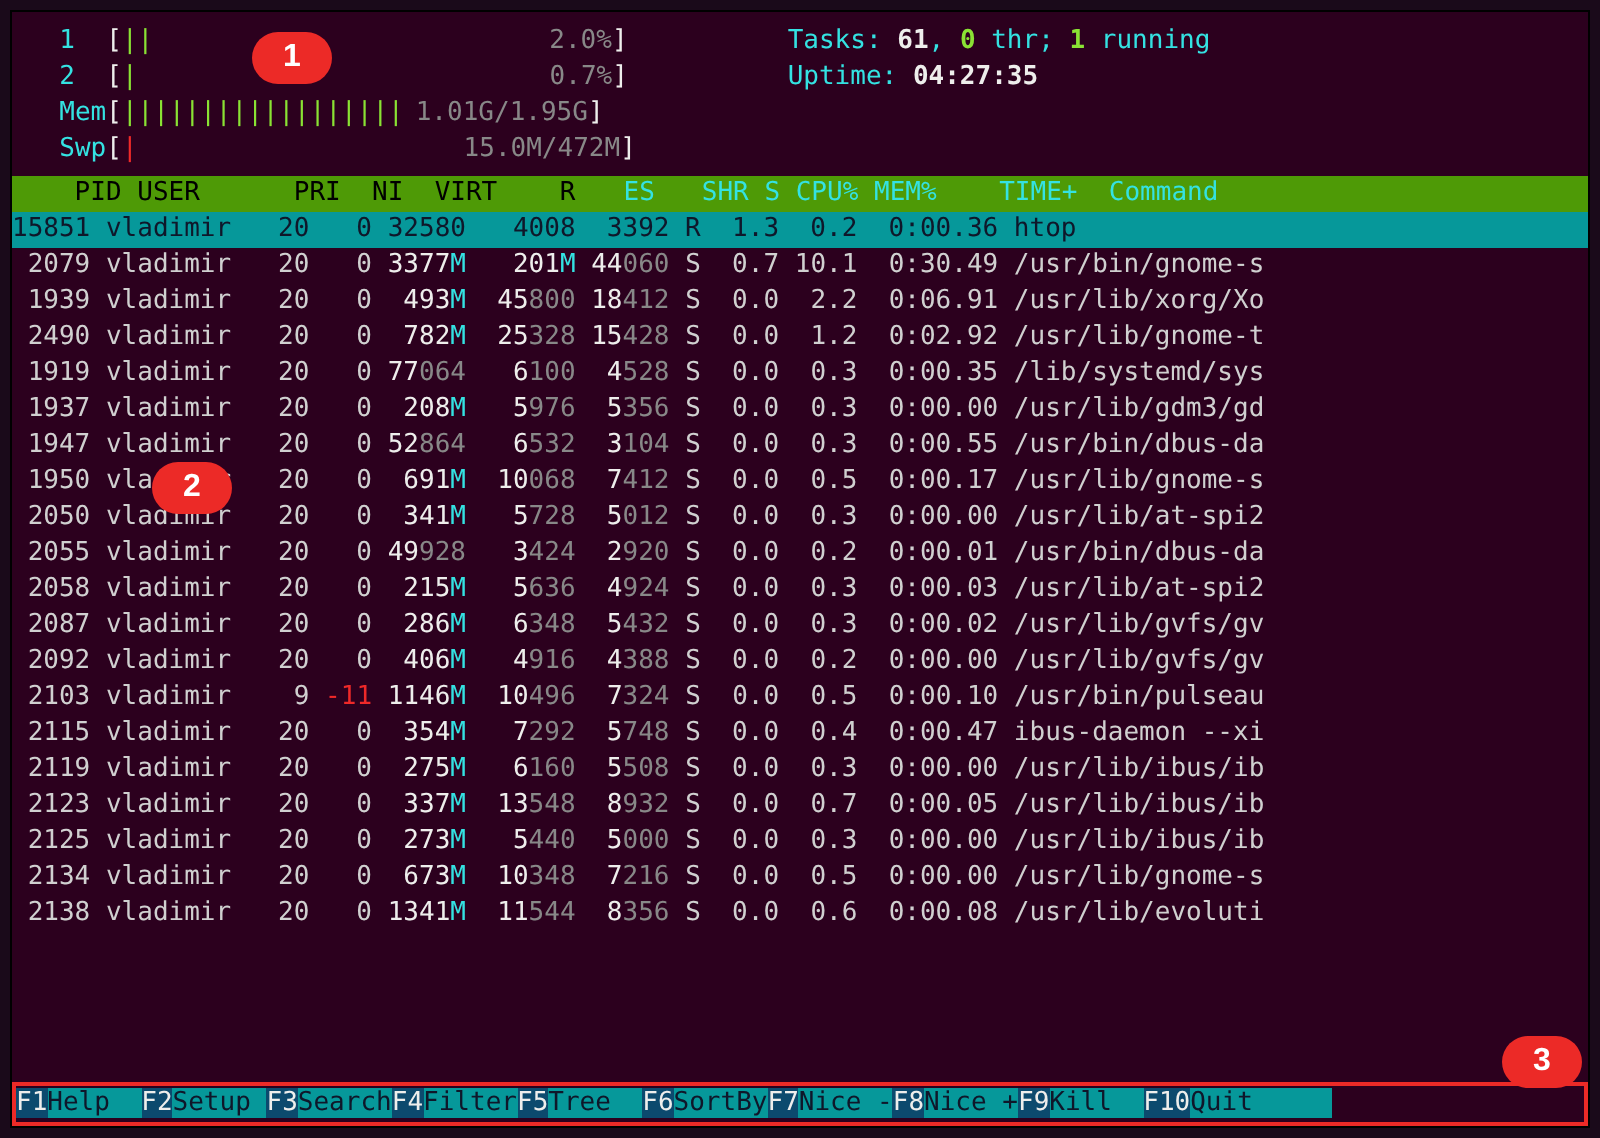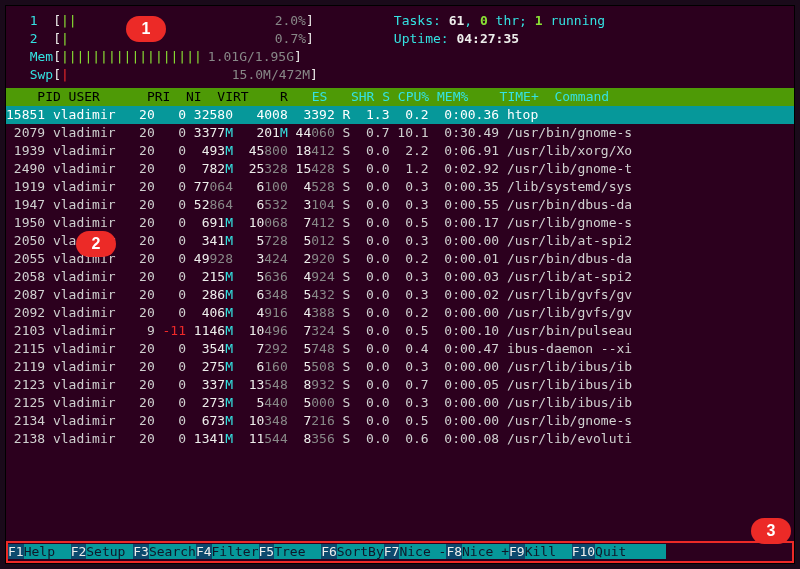--- a/index.html
+++ b/index.html
@@ -28,21 +28,21 @@
   .cyan { color: #34e2e2; }
   .white { color: #eeeeec; }
   .green { color: #8ae234; }
   .gray { color: #888; }
   .red { color: #ef2929; }
 
   .header-row { background: #4e9a06; color: #000; white-space: pre; }
   .header-row .cyan { color: #34e2e2; margin-left: 24px; }
   .header-row .black { color: #000; }
 
-  .sel-row { background: #06989a; color: #ffffff; white-space: pre; }
+  .sel-row { background: #06989a; color: #0f172a; white-space: pre; }
 
   .footer { position: absolute; left: 0; right: 0; bottom: 0; white-space: pre; border: 2px solid #ec2a27; }
   .fkey { color: #eeeeec; background: #0c4a6e; }
   .flabel { background: #06989a; color: #0f172a; }
 
   .ann { position: absolute; background: #ec2a27; color: #fff; font-family: Arial, sans-serif; font-weight: bold; text-align: center; }
   .ann.circ { border-radius: 20px; width: 40px; height: 26px; line-height: 26px; font-size: 16px; }
 
   .top { padding: 6px 8px 4px 8px; border-radius: 19px; }
   .topcol { display: inline-block; vertical-align: top; }
@@ -66,20 +66,21 @@
   </div>
 </div>
 
 <div id="table">
       <div class="header-row"><span class="black">    PID USER      PRI  NI  VIRT    R</span><span class="cyan">ES   SHR S CPU% MEM%    TIME+  Command</span><span class="black">                                        </span></div>
       <div class="sel-row">15851 vladimir   20   0 <span class="">32580</span>   4008  3392 R  1.3  0.2  0:00.36 htop</div>
       <div class="row"> 2079 vladimir   20   0 <span class="white">3377</span><span class="cyan">M</span> <span class="white">  201</span><span class="cyan">M</span> <span class="white">44</span><span class="gray">060</span> S  0.7 10.1  0:30.49 /usr/bin/gnome-s</div>
       <div class="row"> 1939 vladimir   20   0 <span class="white"> 493</span><span class="cyan">M</span> <span class="white"> 45</span><span class="gray">800</span> <span class="white">18</span><span class="gray">412</span> S  0.0  2.2  0:06.91 /usr/lib/xorg/Xo</div>
       <div class="row"> 2490 vladimir   20   0 <span class="white"> 782</span><span class="cyan">M</span> <span class="white"> 25</span><span class="gray">328</span> <span class="white">15</span><span class="gray">428</span> S  0.0  1.2  0:02.92 /usr/lib/gnome-t</div>
       <div class="row"> 1919 vladimir   20   0 <span class="white">77</span><span class="gray">064</span> <span class="white">  6</span><span class="gray">100</span> <span class="white"> 4</span><span class="gray">528</span> S  0.0  0.3  0:00.35 /lib/systemd/sys</div>
+      <div class="row"> 1937 vladimir   20   0 <span class="white"> 208</span><span class="cyan">M</span> <span class="white">  5</span><span class="gray">976</span> <span class="white"> 5</span><span class="gray">356</span> S  0.0  0.3  0:00.00 /usr/lib/gdm3/gd</div>
       <div class="row"> 1947 vladimir   20   0 <span class="white">52</span><span class="gray">864</span> <span class="white">  6</span><span class="gray">532</span> <span class="white"> 3</span><span class="gray">104</span> S  0.0  0.3  0:00.55 /usr/bin/dbus-da</div>
       <div class="row"> 1950 vladimir   20   0 <span class="white"> 691</span><span class="cyan">M</span> <span class="white"> 10</span><span class="gray">068</span> <span class="white"> 7</span><span class="gray">412</span> S  0.0  0.5  0:00.17 /usr/lib/gnome-s</div>
       <div class="row"> 2050 vladimir   20   0 <span class="white"> 341</span><span class="cyan">M</span> <span class="white">  5</span><span class="gray">728</span> <span class="white"> 5</span><span class="gray">012</span> S  0.0  0.3  0:00.00 /usr/lib/at-spi2</div>
       <div class="row"> 2055 vladimir   20   0 <span class="white">49</span><span class="gray">928</span> <span class="white">  3</span><span class="gray">424</span> <span class="white"> 2</span><span class="gray">920</span> S  0.0  0.2  0:00.01 /usr/bin/dbus-da</div>
       <div class="row"> 2058 vladimir   20   0 <span class="white"> 215</span><span class="cyan">M</span> <span class="white">  5</span><span class="gray">636</span> <span class="white"> 4</span><span class="gray">924</span> S  0.0  0.3  0:00.03 /usr/lib/at-spi2</div>
       <div class="row"> 2087 vladimir   20   0 <span class="white"> 286</span><span class="cyan">M</span> <span class="white">  6</span><span class="gray">348</span> <span class="white"> 5</span><span class="gray">432</span> S  0.0  0.3  0:00.02 /usr/lib/gvfs/gv</div>
       <div class="row"> 2092 vladimir   20   0 <span class="white"> 406</span><span class="cyan">M</span> <span class="white">  4</span><span class="gray">916</span> <span class="white"> 4</span><span class="gray">388</span> S  0.0  0.2  0:00.00 /usr/lib/gvfs/gv</div>
       <div class="row"> 2103 vladimir    9 <span class="red">-11</span> <span class="white">1146</span><span class="cyan">M</span> <span class="white"> 10</span><span class="gray">496</span> <span class="white"> 7</span><span class="gray">324</span> S  0.0  0.5  0:00.10 /usr/bin/pulseau</div>
       <div class="row"> 2115 vladimir   20   0 <span class="white"> 354</span><span class="cyan">M</span> <span class="white">  7</span><span class="gray">292</span> <span class="white"> 5</span><span class="gray">748</span> S  0.0  0.4  0:00.47 ibus-daemon --xi</div>
       <div class="row"> 2119 vladimir   20   0 <span class="white"> 275</span><span class="cyan">M</span> <span class="white">  6</span><span class="gray">160</span> <span class="white"> 5</span><span class="gray">508</span> S  0.0  0.3  0:00.00 /usr/lib/ibus/ib</div>

